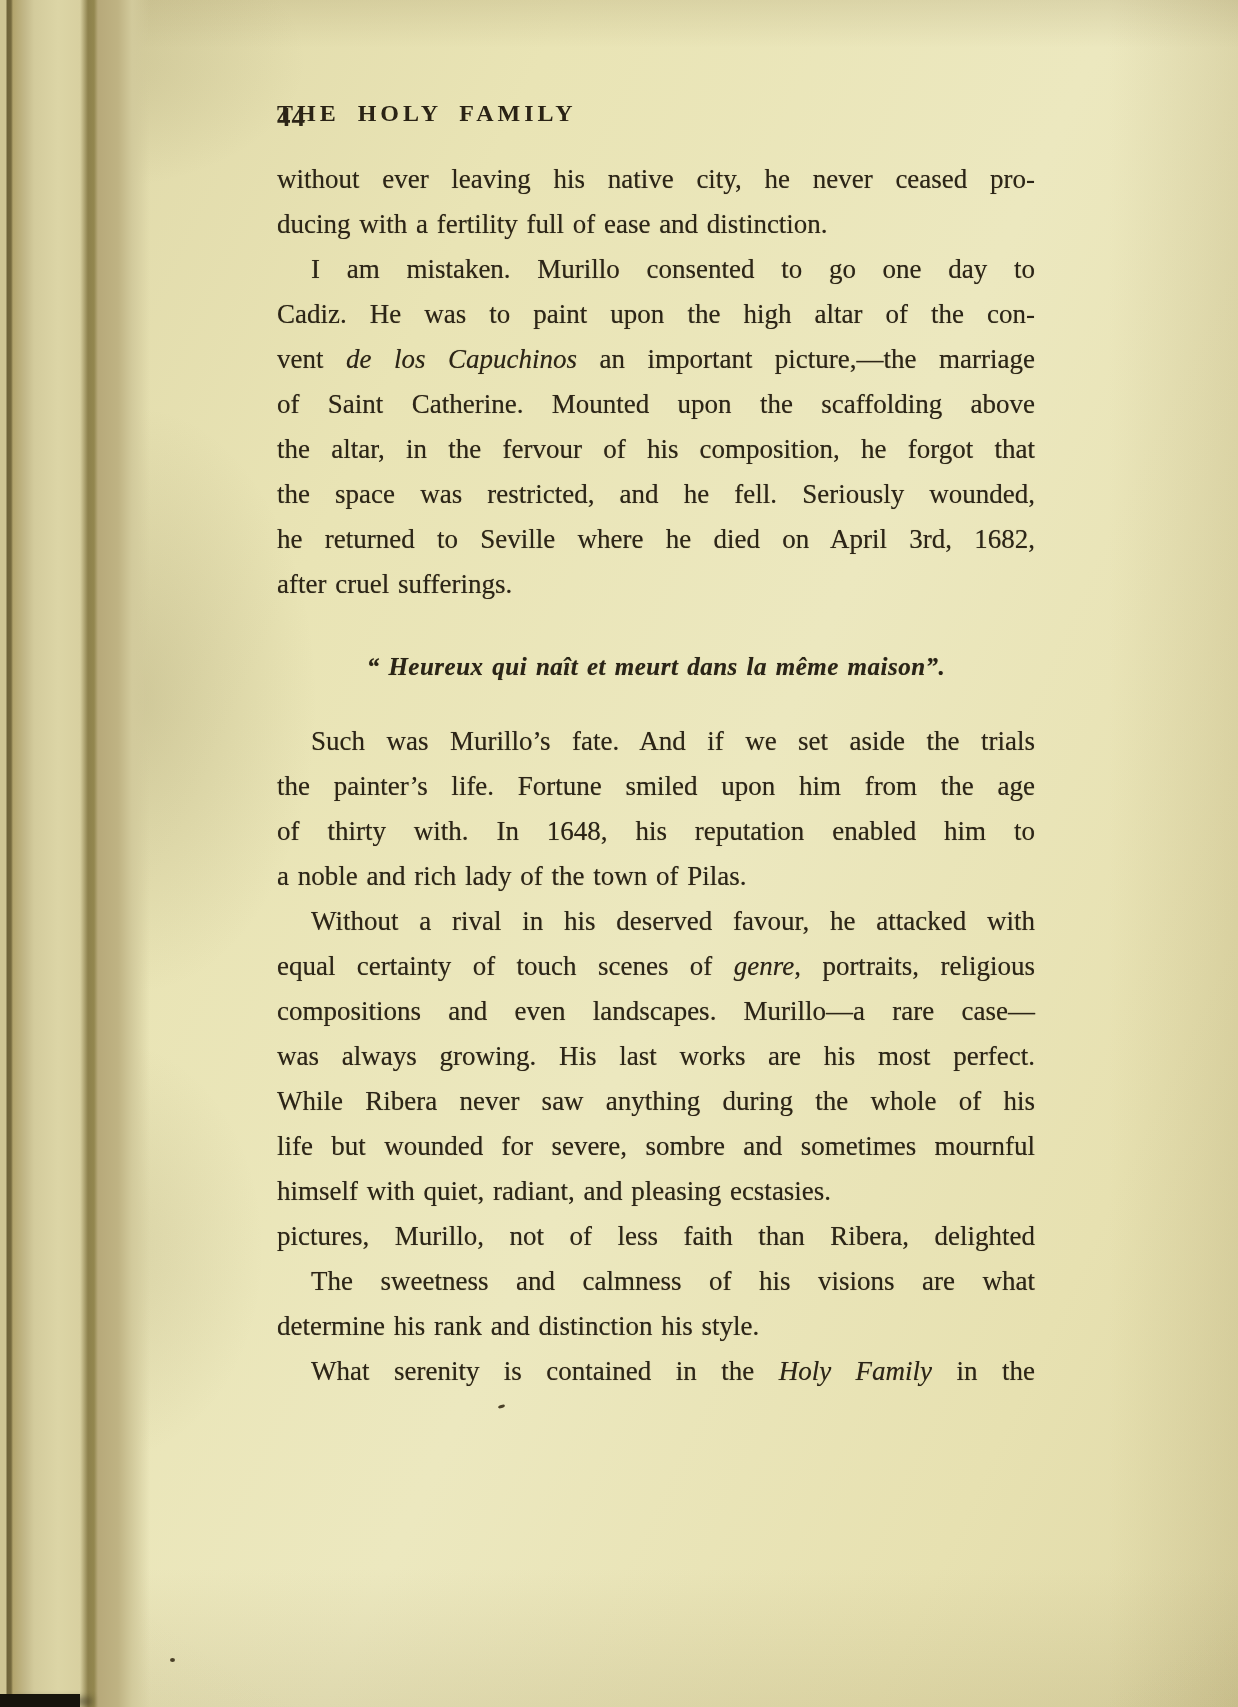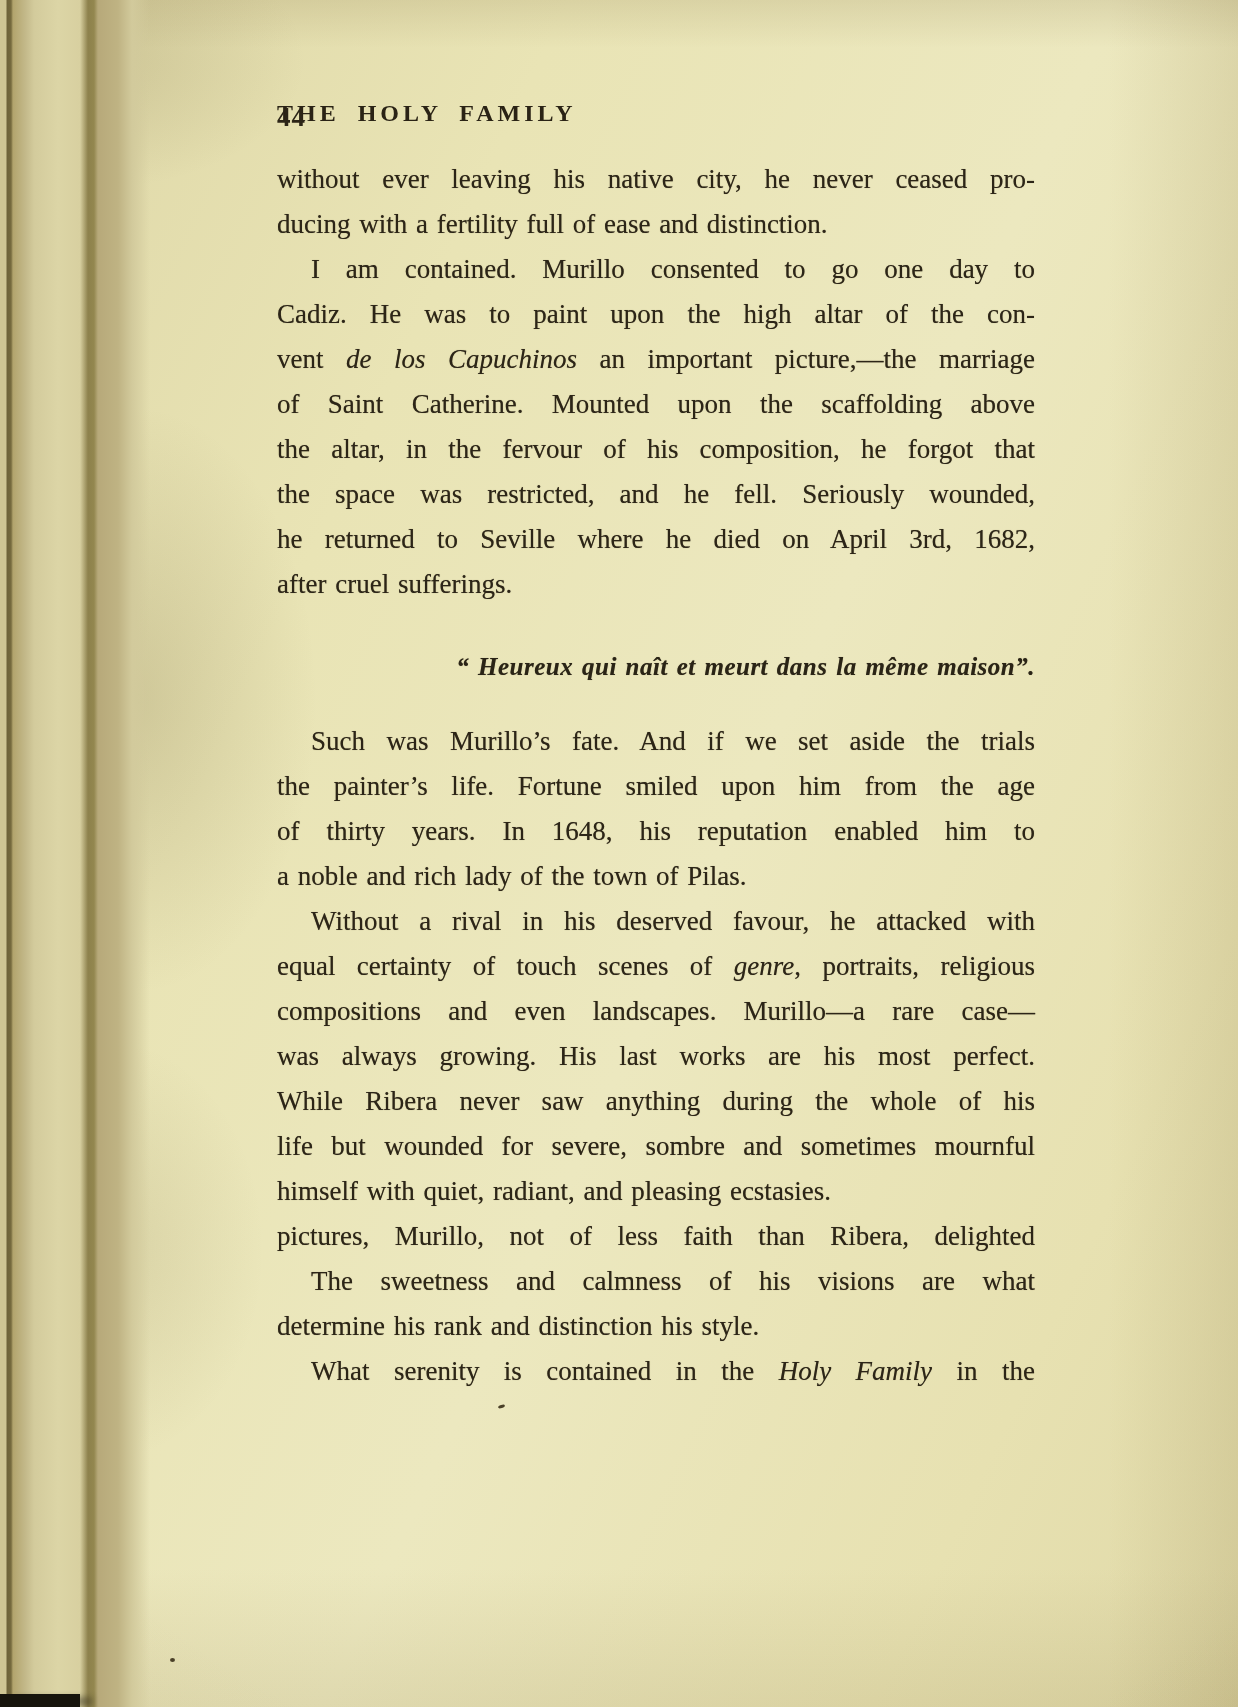--- a/index.html
+++ b/index.html
@@ -85,21 +85,21 @@
     word-spacing: 2px;
     text-shadow: 0 0 0.7px rgba(55,45,25,0.55);
   }
   .line { min-height: 45px; }
   .line.just { text-align: justify; text-align-last: justify; }
   .line.indent { text-indent: 34px; }
   .it { font-style: italic; }
 
   .quote {
     margin: 42px 0 34px 0;
-    text-align: right;
+    text-align: center;
     font-style: italic;
     font-weight: 600;
     font-size: 25px;
     line-height: 36px;
     letter-spacing: 0.5px;
     color: #2a2416;
   }
 </style>
 </head>
 <body>
@@ -111,32 +111,32 @@
   <div class="speck s2"></div>
 
   <div class="page-content">
     <div class="page-header">
       <span class="page-number">44</span>
       <span class="running-title">THE HOLY FAMILY</span>
     </div>
     <div class="text-body">
         <div class="line just"><span>without ever leaving his native city, he never ceased pro-</span></div>
         <div class="line"><span>ducing with a fertility full of ease and distinction.</span></div>
-        <div class="line indent just"><span>I am contained. Murillo consented to go one day to</span></div>
+        <div class="line indent just"><span>I am mistaken. Murillo consented to go one day to</span></div>
         <div class="line just"><span>Cadiz. He was to paint upon the high altar of the con-</span></div>
         <div class="line just"><span>vent </span><span class="it">de los Capuchinos</span><span> an important picture,—the marriage</span></div>
         <div class="line just"><span>of Saint Catherine. Mounted upon the scaffolding above</span></div>
         <div class="line just"><span>the altar, in the fervour of his composition, he forgot that</span></div>
         <div class="line just"><span>the space was restricted, and he fell. Seriously wounded,</span></div>
         <div class="line just"><span>he returned to Seville where he died on April 3rd, 1682,</span></div>
         <div class="line"><span>after cruel sufferings.</span></div>
         <div class="quote">“ Heureux qui naît et meurt dans la même maison”.</div>
         <div class="line indent just"><span>Such was Murillo’s fate. And if we set aside the trials</span></div>
         <div class="line just"><span>the painter’s life. Fortune smiled upon him from the age</span></div>
-        <div class="line just"><span>of thirty years. In 1648, his reputation enabled him to</span></div>
+        <div class="line just"><span>of thirty with. In 1648, his reputation enabled him to</span></div>
         <div class="line"><span>a noble and rich lady of the town of Pilas.</span></div>
         <div class="line indent just"><span>Without a rival in his deserved favour, he attacked with</span></div>
         <div class="line just"><span>equal certainty of touch scenes of </span><span class="it">genre</span><span>, portraits, religious</span></div>
         <div class="line just"><span>compositions and even landscapes. Murillo—a rare case—</span></div>
         <div class="line just"><span>was always growing. His last works are his most perfect.</span></div>
         <div class="line just"><span>While Ribera never saw anything during the whole of his</span></div>
         <div class="line just"><span>life but wounded for severe, sombre and sometimes mournful</span></div>
         <div class="line"><span>himself with quiet, radiant, and pleasing ecstasies.</span></div>
         <div class="line just"><span>pictures, Murillo, not of less faith than Ribera, delighted</span></div>
         <div class="line indent just"><span>The sweetness and calmness of his visions are what</span></div>

